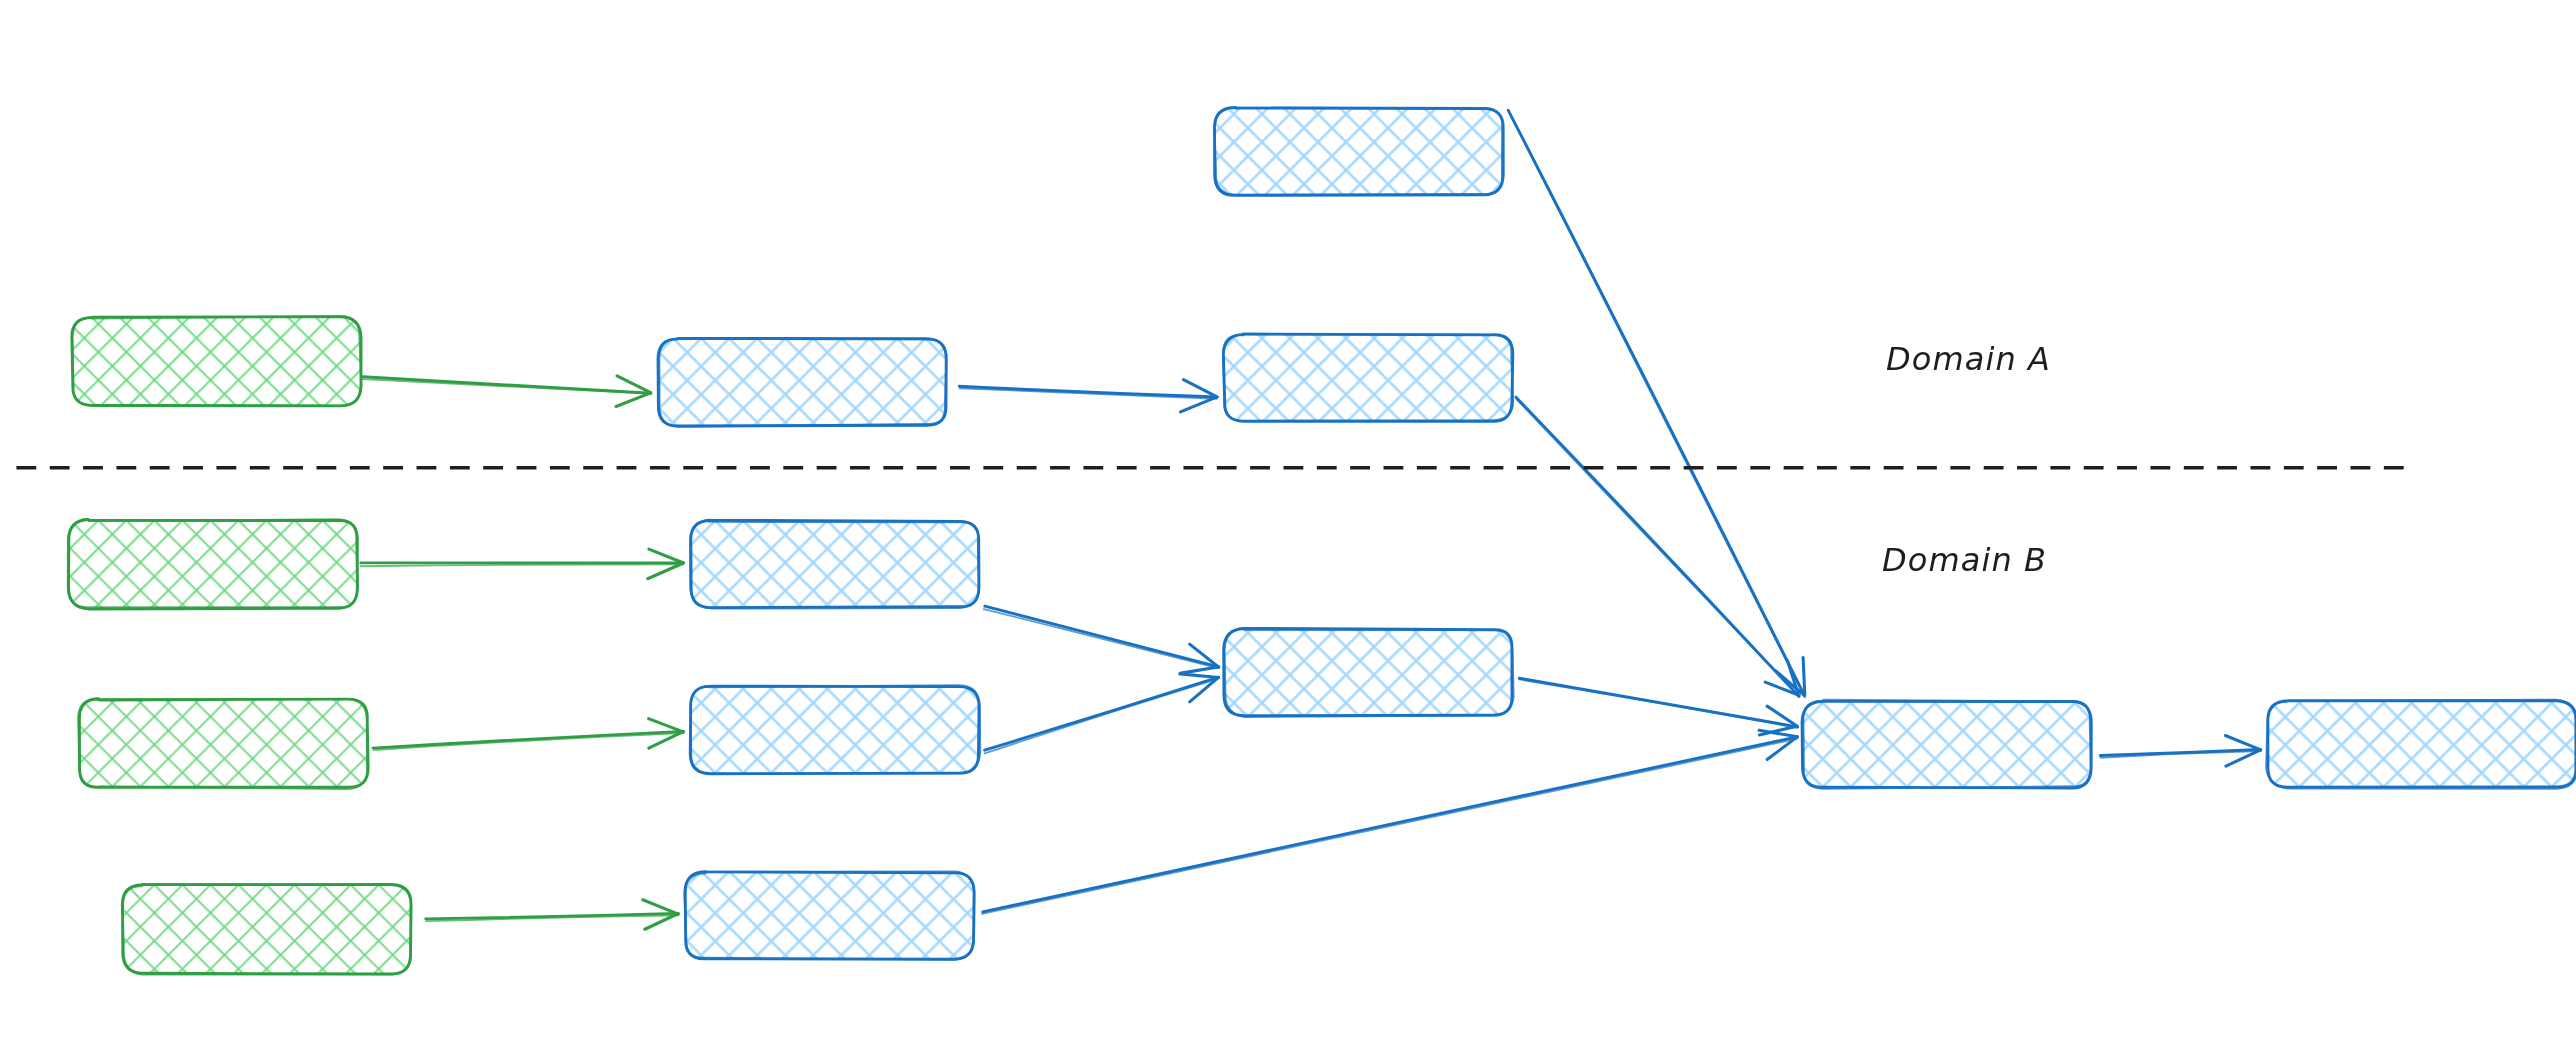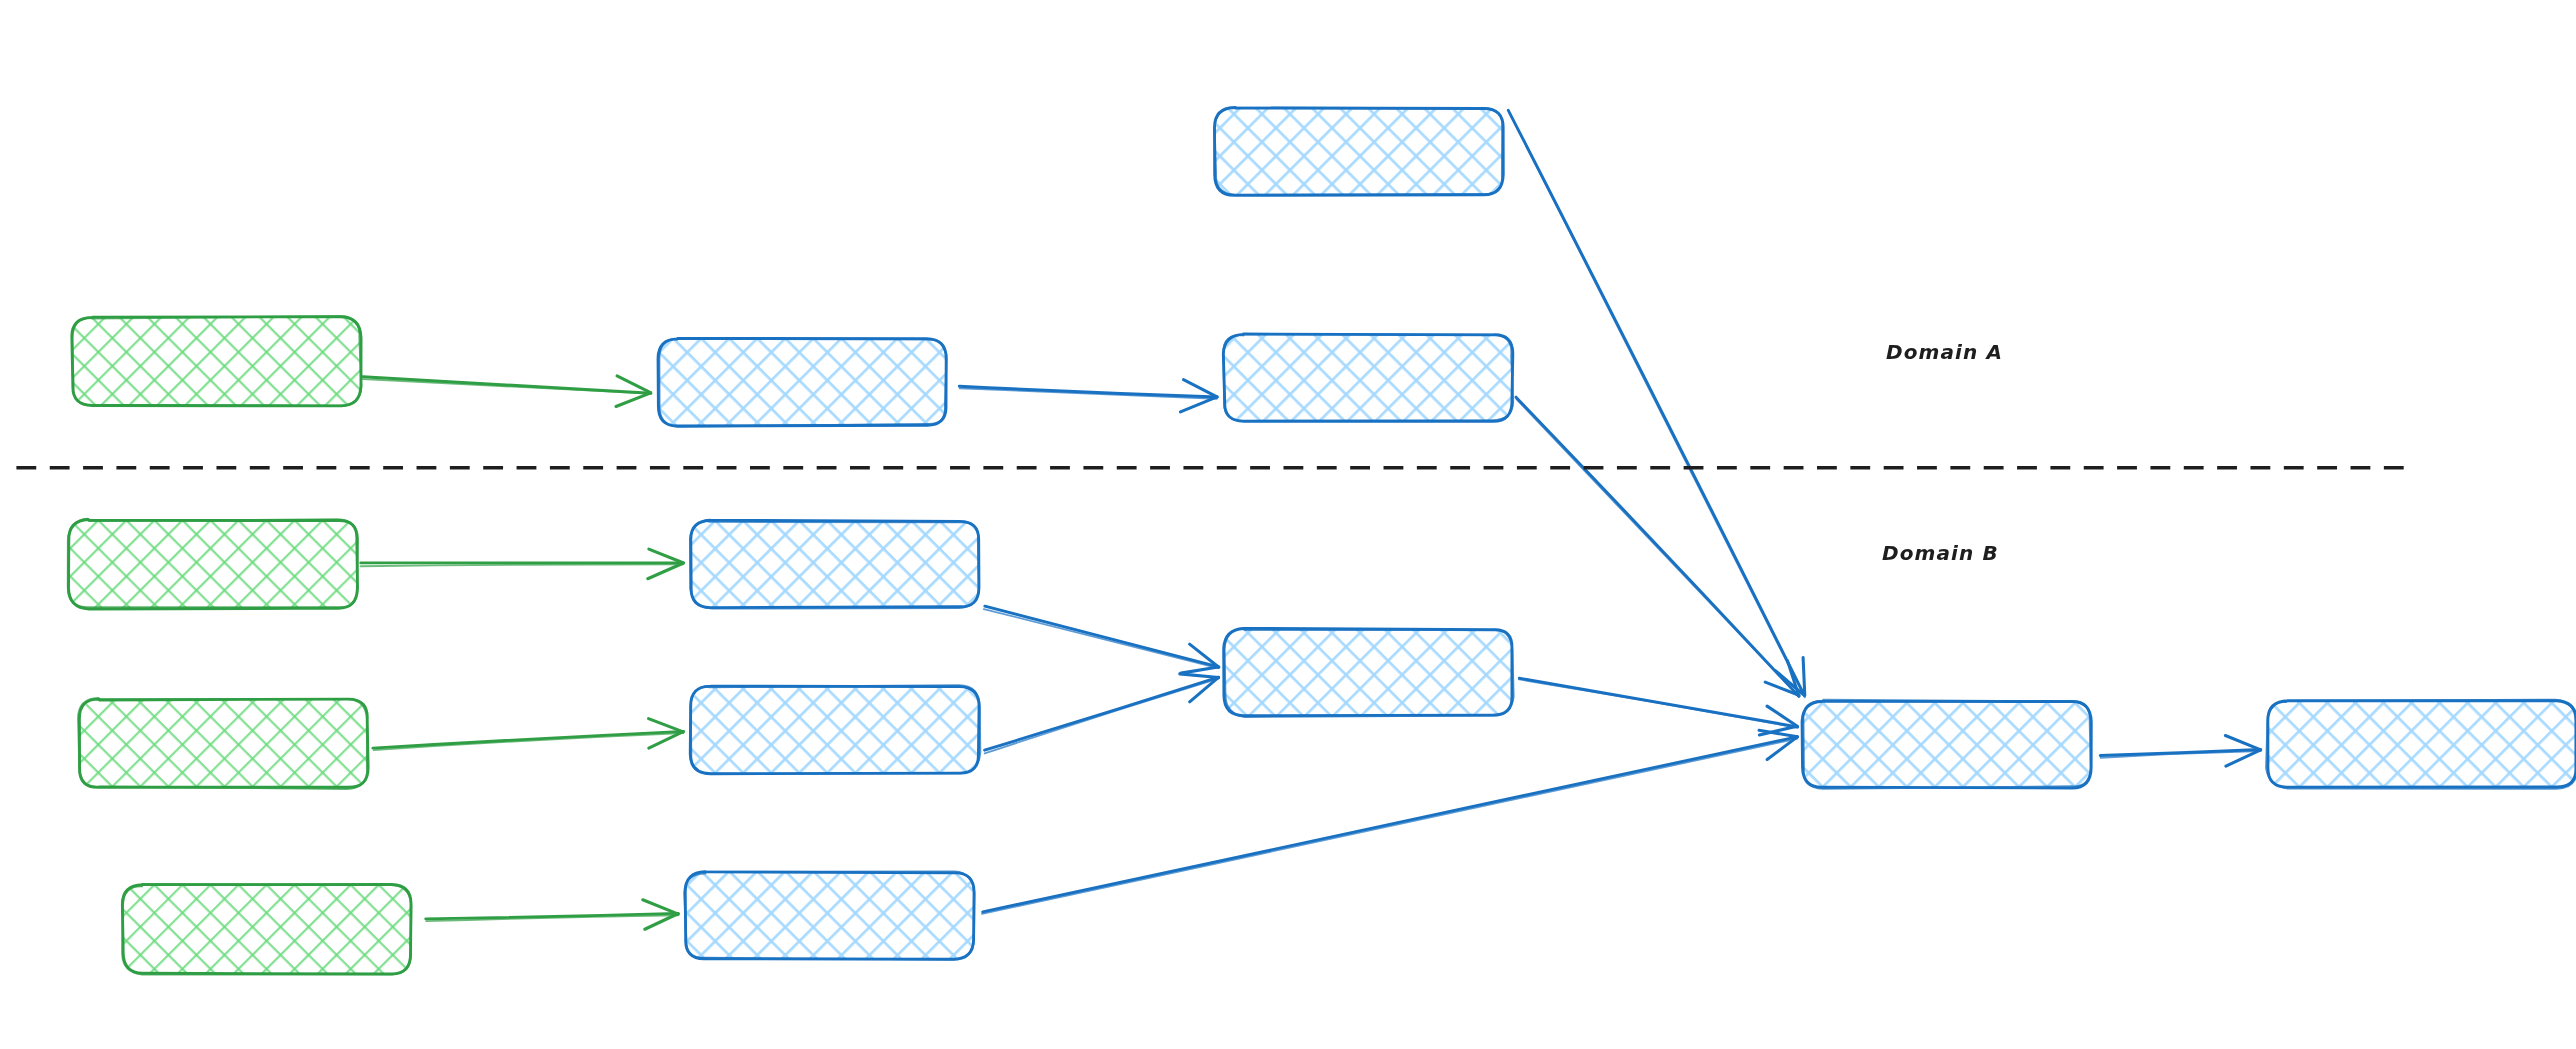--- a/index.html
+++ b/index.html
@@ -21,23 +21,23 @@
   #diagram-svg {
     position: absolute;
     inset: 0;
     width: 2576px;
     height: 1049px;
     display: block;
   }
   .domain-label {
     position: absolute;
     font-family: "DejaVu Sans", sans-serif;
-    font-size: 20px;
+    font-size: 32px;
     font-style: italic;
-    font-weight: 700;
+    font-weight: 400;
     color: #1e1e1e;
     letter-spacing: 1.1px;
     white-space: nowrap;
     user-select: none;
   }
 </style>
 </head>
 <body>
 
 <div id="canvas-root">

